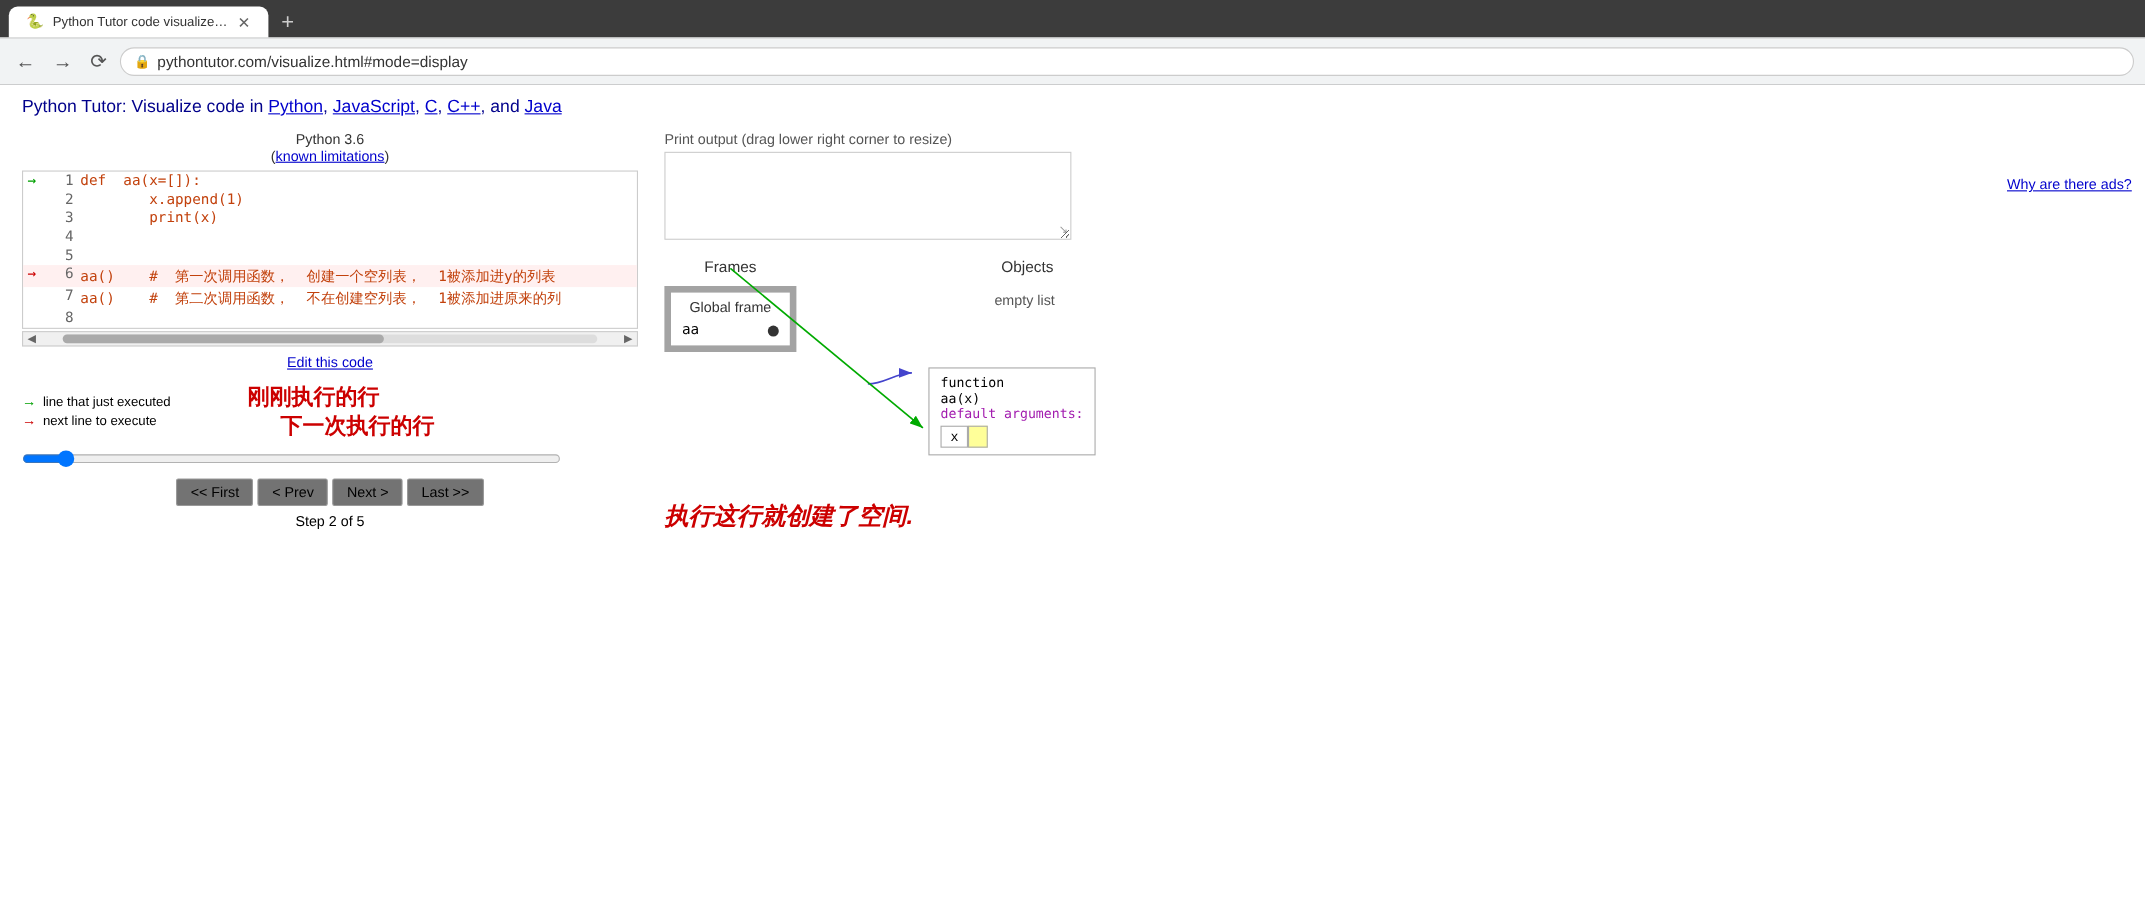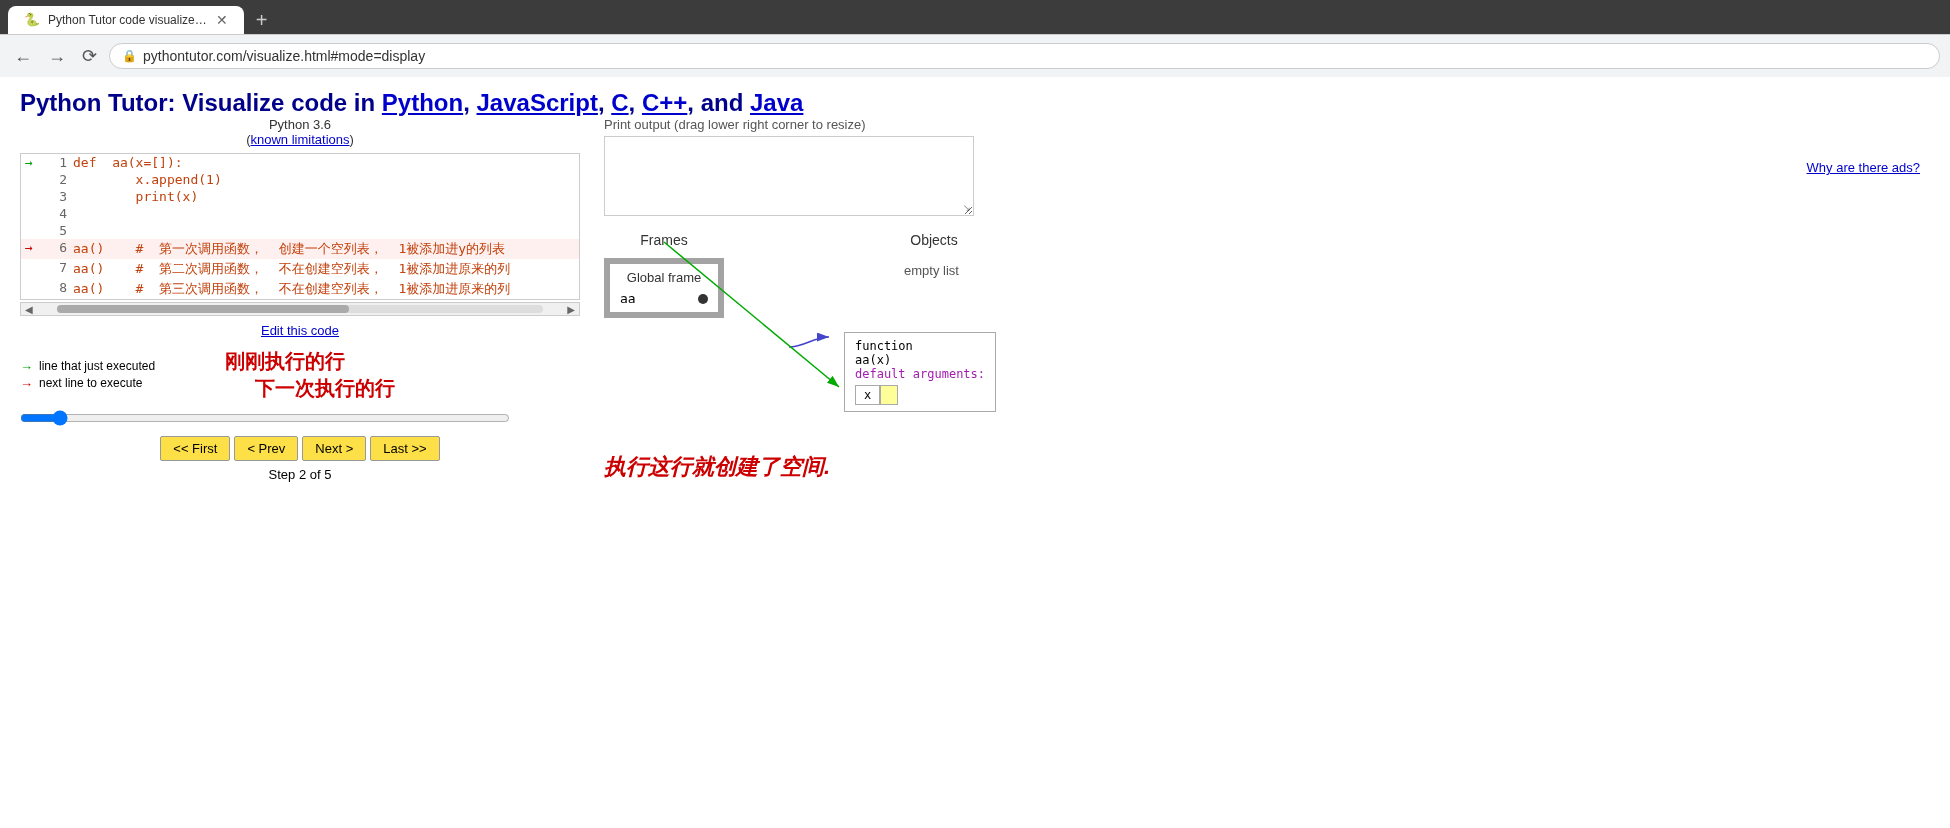--- a/index.html
+++ b/index.html
@@ -15,21 +15,21 @@
     .new-tab-btn { color: #ccc; font-size: 20px; padding: 0 8px; cursor: pointer; }
     .nav-bar { background: #f1f3f4; display: flex; align-items: center; padding: 6px 10px; gap: 8px; border-top: 1px solid #ccc; }
     .nav-btn { background: none; border: none; font-size: 18px; color: #555; cursor: pointer; padding: 4px; }
     .nav-btn:disabled { color: #bbb; }
     .address-bar { flex: 1; display: flex; align-items: center; background: #fff; border: 1px solid #ccc; border-radius: 20px; padding: 4px 12px; gap: 6px; }
     .lock-icon { color: #555; font-size: 12px; }
     .url-text { font-size: 14px; color: #333; }
 
     
     .page-content { padding: 12px 20px; }
-    .page-title { font-size: 24px; font-weight: bold; color: #00008b; }
+    .page-title { font-size: 16px; font-weight: normal; color: #00008b; margin-bottom: 12px; }
     .page-title a { color: #0000cc; text-decoration: underline; }
 
     
     .main-layout { display: flex; gap: 24px; }
 
     
     .code-panel { width: 560px; flex-shrink: 0; }
     .code-header { text-align: center; margin-bottom: 6px; font-size: 13px; color: #333; }
     .code-header a { color: #0000cc; text-decoration: underline; }
     .code-area { border: 1px solid #ccc; font-family: monospace; font-size: 13px; }
@@ -51,21 +51,21 @@
     .legend-row { display: flex; align-items: center; gap: 6px; margin-bottom: 2px; }
     .legend-arrow-green { color: #00a000; font-size: 13px; }
     .legend-arrow-red { color: #cc0000; font-size: 13px; }
     .annotation-text { color: #cc0000; font-size: 20px; font-weight: bold; margin-left: 30px; }
     .annotation-sub { color: #cc0000; font-size: 20px; font-weight: bold; margin-left: 60px; }
 
     .slider-row { margin-top: 8px; display: flex; align-items: center; }
     .slider { width: 490px; }
 
     .nav-buttons { display: flex; gap: 4px; margin-top: 10px; justify-content: center; }
-    .nav-btn-step { padding: 4px 12px; border: 1px solid #999; background: #fde047; cursor: pointer; font-size: 13px; border-radius: 2px; }
+    .nav-btn-step { padding: 4px 12px; border: 1px solid #999; background: #737373; cursor: pointer; font-size: 13px; border-radius: 2px; }
     .step-info { text-align: center; margin-top: 6px; font-size: 13px; }
 
     .move-hide-link { margin-top: 14px; }
     .move-hide-link a { color: #0000cc; text-decoration: underline; font-size: 13px; }
 
     
     .viz-panel { flex: 1; }
     .print-output-label { font-size: 13px; color: #555; margin-bottom: 4px; }
     .print-output-box { border: 1px solid #ccc; width: 370px; height: 80px; resize: both; overflow: auto; background: #fff; position: relative; }
     .resize-handle { position: absolute; bottom: 2px; right: 2px; font-size: 10px; color: #999; }
@@ -84,21 +84,21 @@
     .function-title { font-size: 12px; }
     .default-args { font-size: 12px; color: #a21caf; }
     .default-args-box { display: flex; gap: 0; margin-top: 4px; }
     .default-arg-cell { border: 1px solid #aaa; padding: 2px 8px; font-family: monospace; font-size: 12px; }
     .default-arg-cell.yellow { background: #ffff99; }
     .empty-list-label { font-size: 13px; color: #555; margin-bottom: 6px; }
 
     .annotation-right { color: #cc0000; font-size: 22px; font-weight: bold; margin-top: 20px; font-style: italic; }
 
     
-    .ad-area { position: fixed; top: 160px; right: 30px; font-size: 13px; }
+    .ad-area { position: fixed; top: 160px; right: 12px; font-size: 13px; }
     .ad-link { color: #0000cc; text-decoration: underline; }
   </style>
 </head>
 <body>
 
 <div class="browser-chrome">
   <div class="tab-bar">
     <div class="tab">
       <span class="tab-favicon">🐍</span>
       <span class="tab-title">Python Tutor code visualizer: V</span>
@@ -176,21 +176,20 @@
 
         <div class="code-line">
           <span class="line-arrow">  </span>
           <span class="line-num">7</span>
           <span class="line-code">aa()    #  第二次调用函数，  不在创建空列表，  1被添加进原来的列</span>
         </div>
 
         <div class="code-line">
           <span class="line-arrow">  </span>
           <span class="line-num">8</span>
-          <span class="line-code">aa()    #  第三次调用函数，  不在创建空列表，  1被添加进原来的列</span>
         </div>
       </div>
 
       <div class="scrollbar-area">
         <span class="scroll-arrow">◀</span>
         <div class="scrollbar-track">
           <div class="scrollbar-thumb"></div>
         </div>
         <span class="scroll-arrow">▶</span>
       </div>

